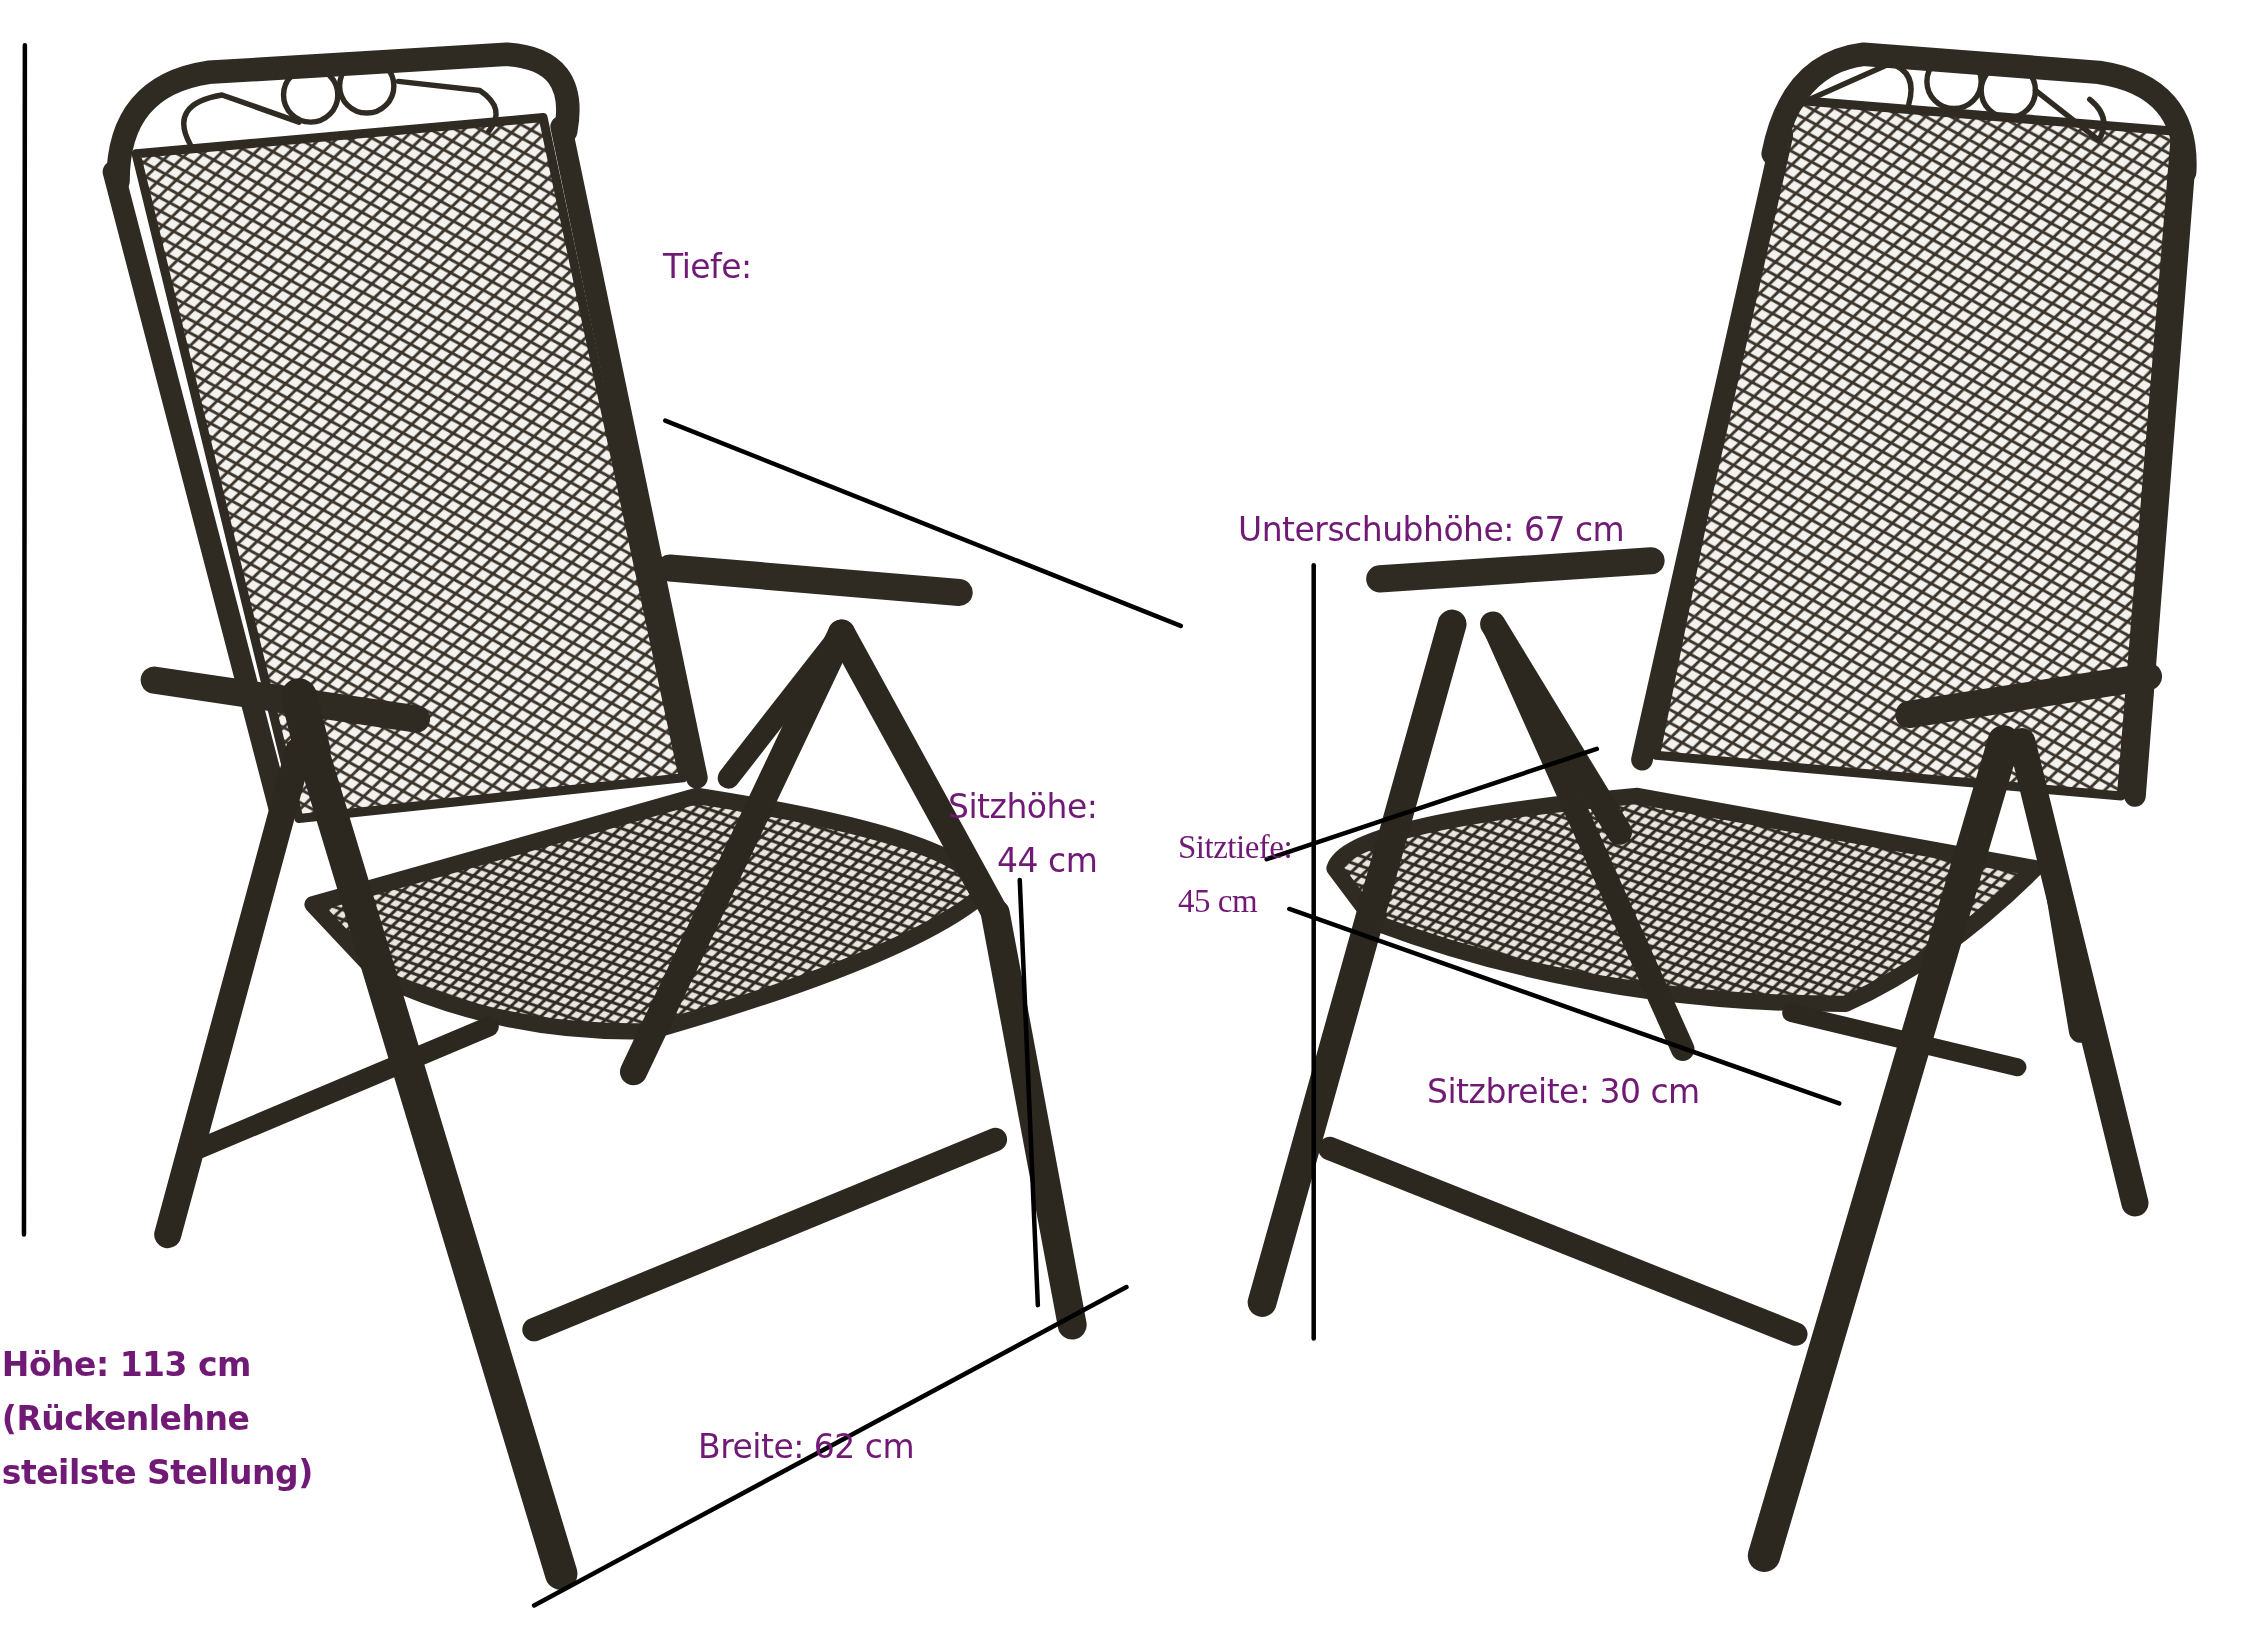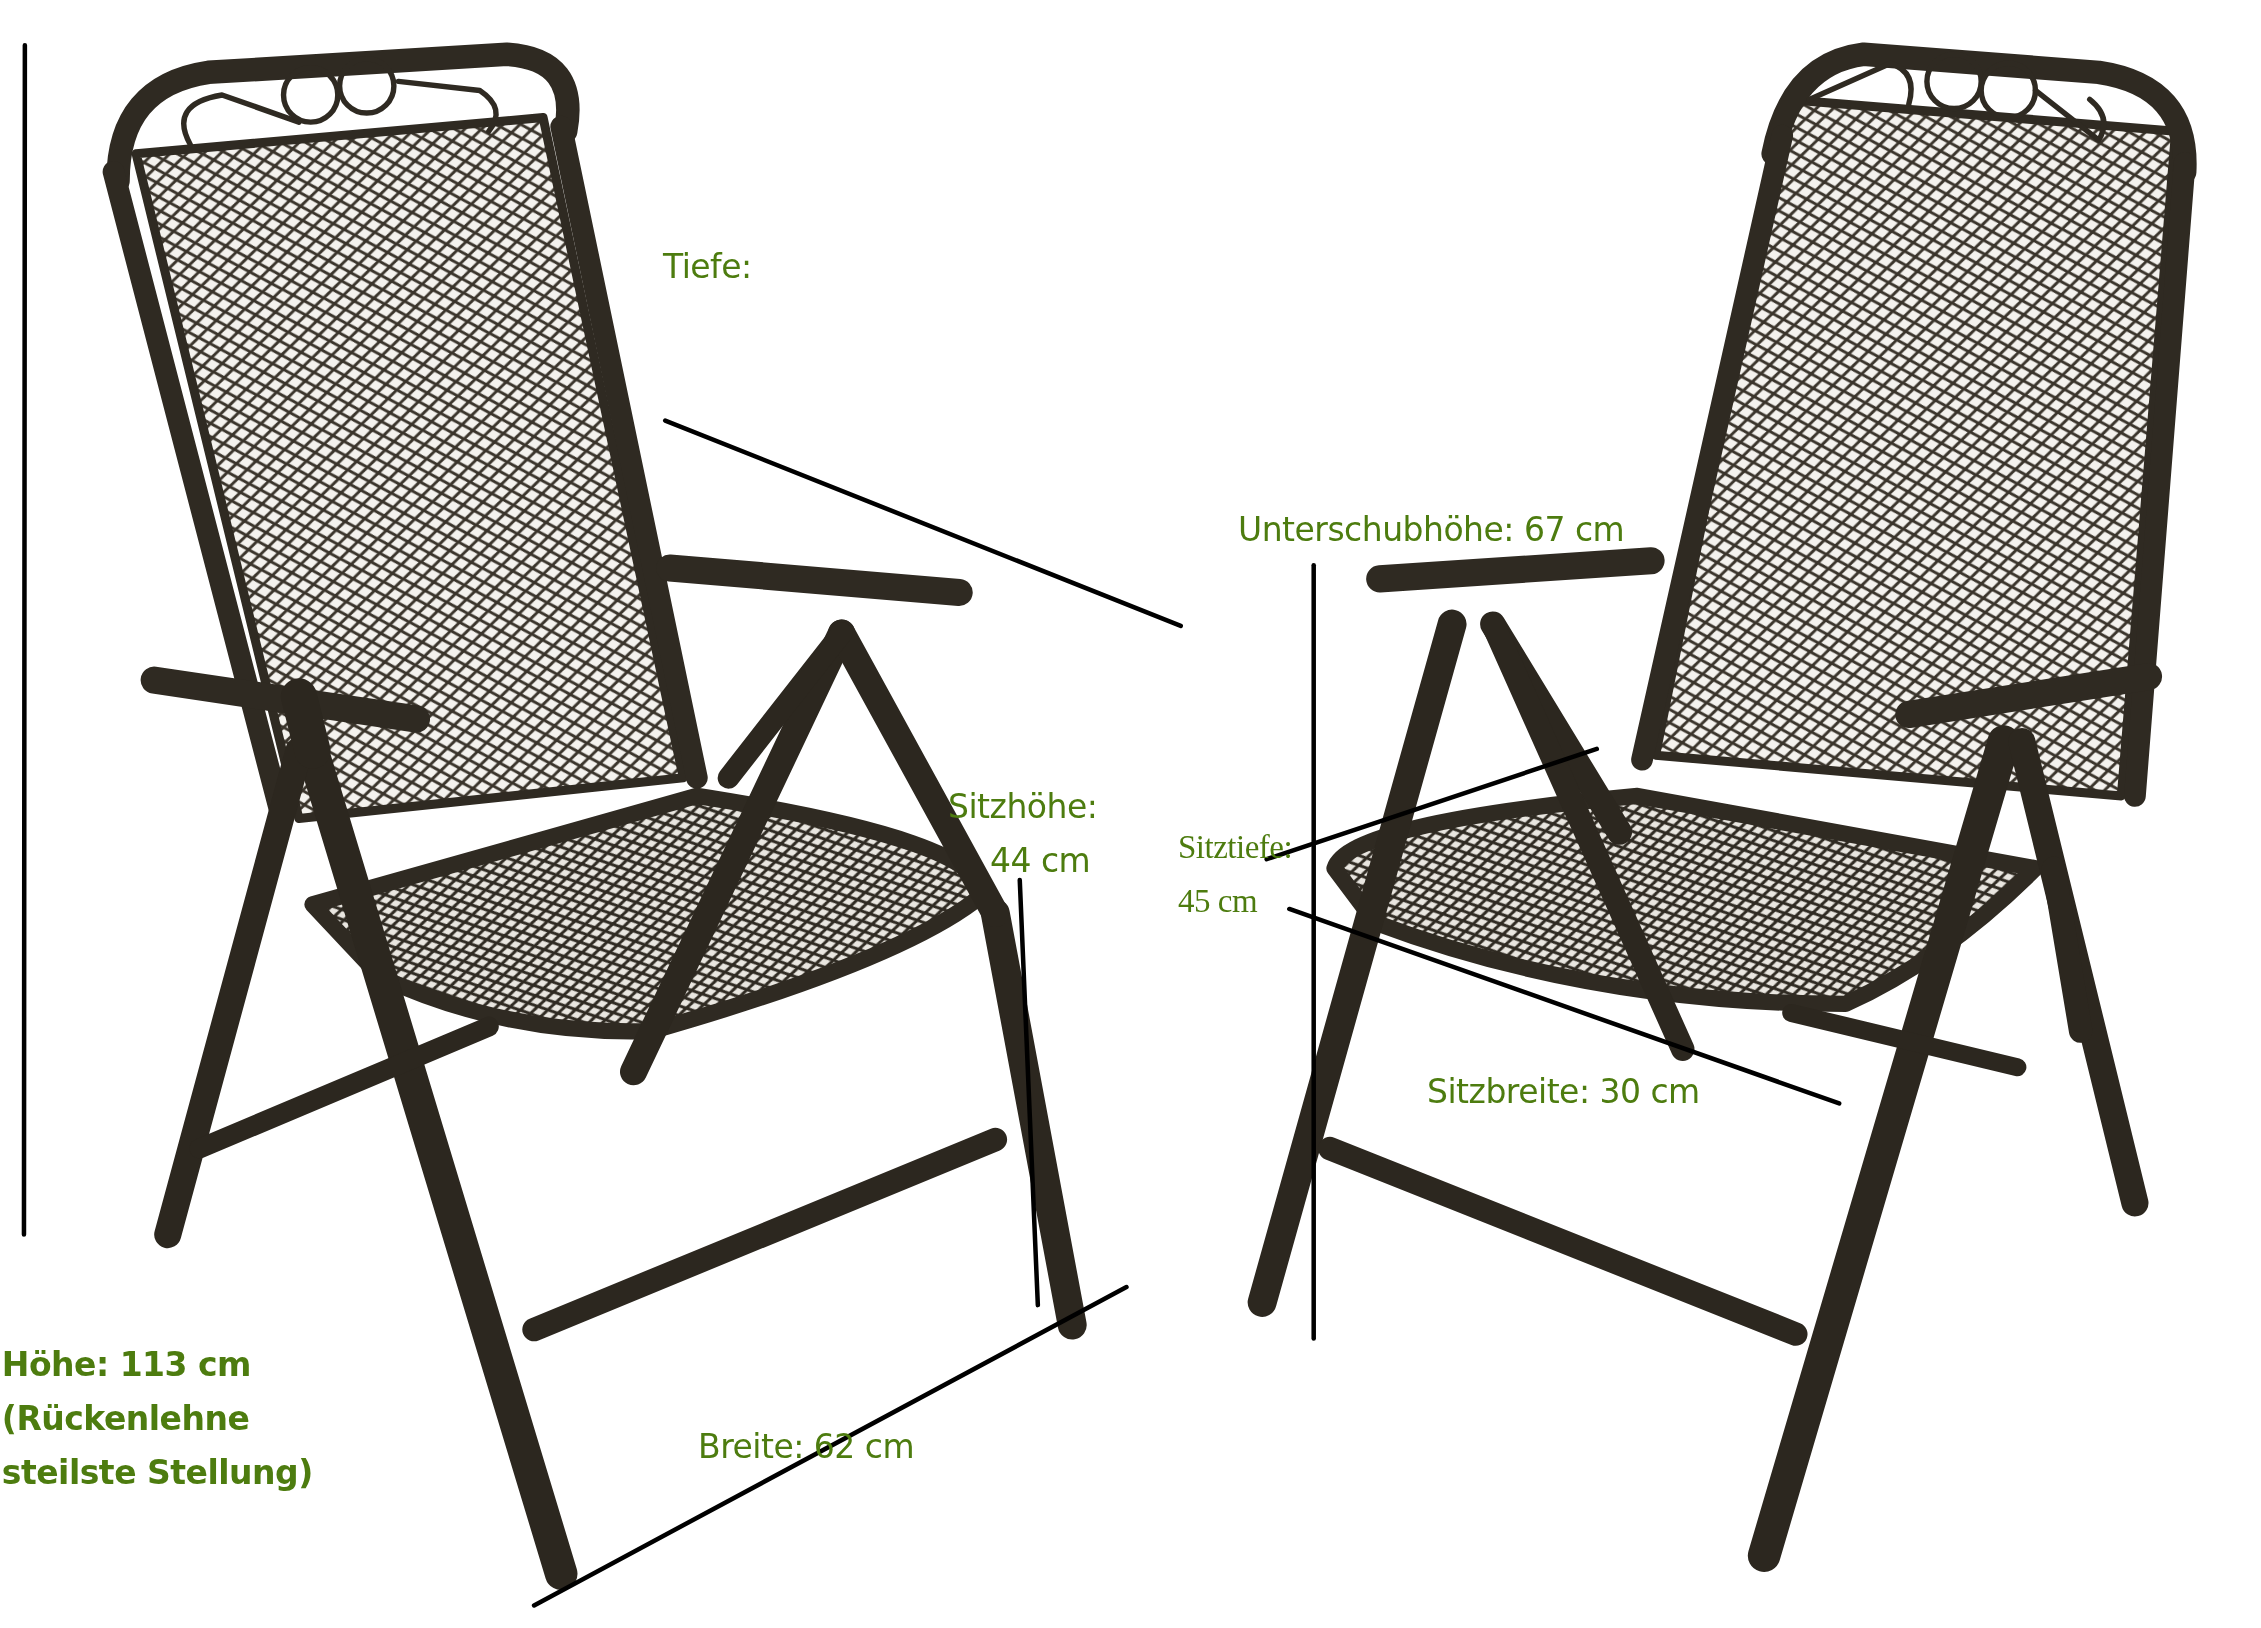--- a/index.html
+++ b/index.html
@@ -1,19 +1,19 @@
 <!DOCTYPE html>
 <html style="font-size:14.5px"><head>
 <meta charset="utf-8">
 <style>
   html, body { margin: 0; padding: 0; background: #ffffff; }
   body { width: 2262px; height: 1628px; position: relative; overflow: hidden;
          font-family: "DejaVu Sans", "Liberation Sans", sans-serif; color: #000; }
   #scene { position: absolute; left: 0; top: 0; width: 2262px; height: 1628px; }
-  .label { position: absolute; font-size: 33px; line-height: 54px; color: #4d7c0f;
+  .label { position: absolute; font-size: 33px; line-height: 54px; color: #701a75;
            white-space: nowrap; letter-spacing: -0.5px; }
   .label .line { display: block; }
 </style>
 </head>
 <body>
 
 <svg id="scene" viewBox="0 0 2500 1800" xmlns="http://www.w3.org/2000/svg">
   <defs>
     <pattern id="mesh" width="22" height="16" patternUnits="userSpaceOnUse" patternTransform="rotate(-8)">
       <rect width="22" height="16" fill="#f4f2ee"></rect>
@@ -101,21 +101,21 @@
 <div class="label" style="left:663px; top:240px;">
   <span class="line">Tiefe:</span>
 </div>
 
 <div class="label" style="left:1238px; top:503px;">
   <span class="line">Unterschubhöhe: 67 cm</span>
 </div>
 
 <div class="label" style="left:948px; top:780px;">
   <span class="line">Sitzhöhe:</span>
-  <span class="line" style="padding-left:42px;">44 cm</span>
+  <span class="line" style="padding-left:42px;text-align:right;">44 cm</span>
 </div>
 
 <div class="label" style="left:1178px; top:820px;font-family:Liberation Serif, serif;">
   <span class="line">Sitztiefe:</span>
   <span class="line">45 cm</span>
 </div>
 
 <div class="label" style="left:1427px; top:1065px;">
   <span class="line">Sitzbreite: 30 cm</span>
 </div>

